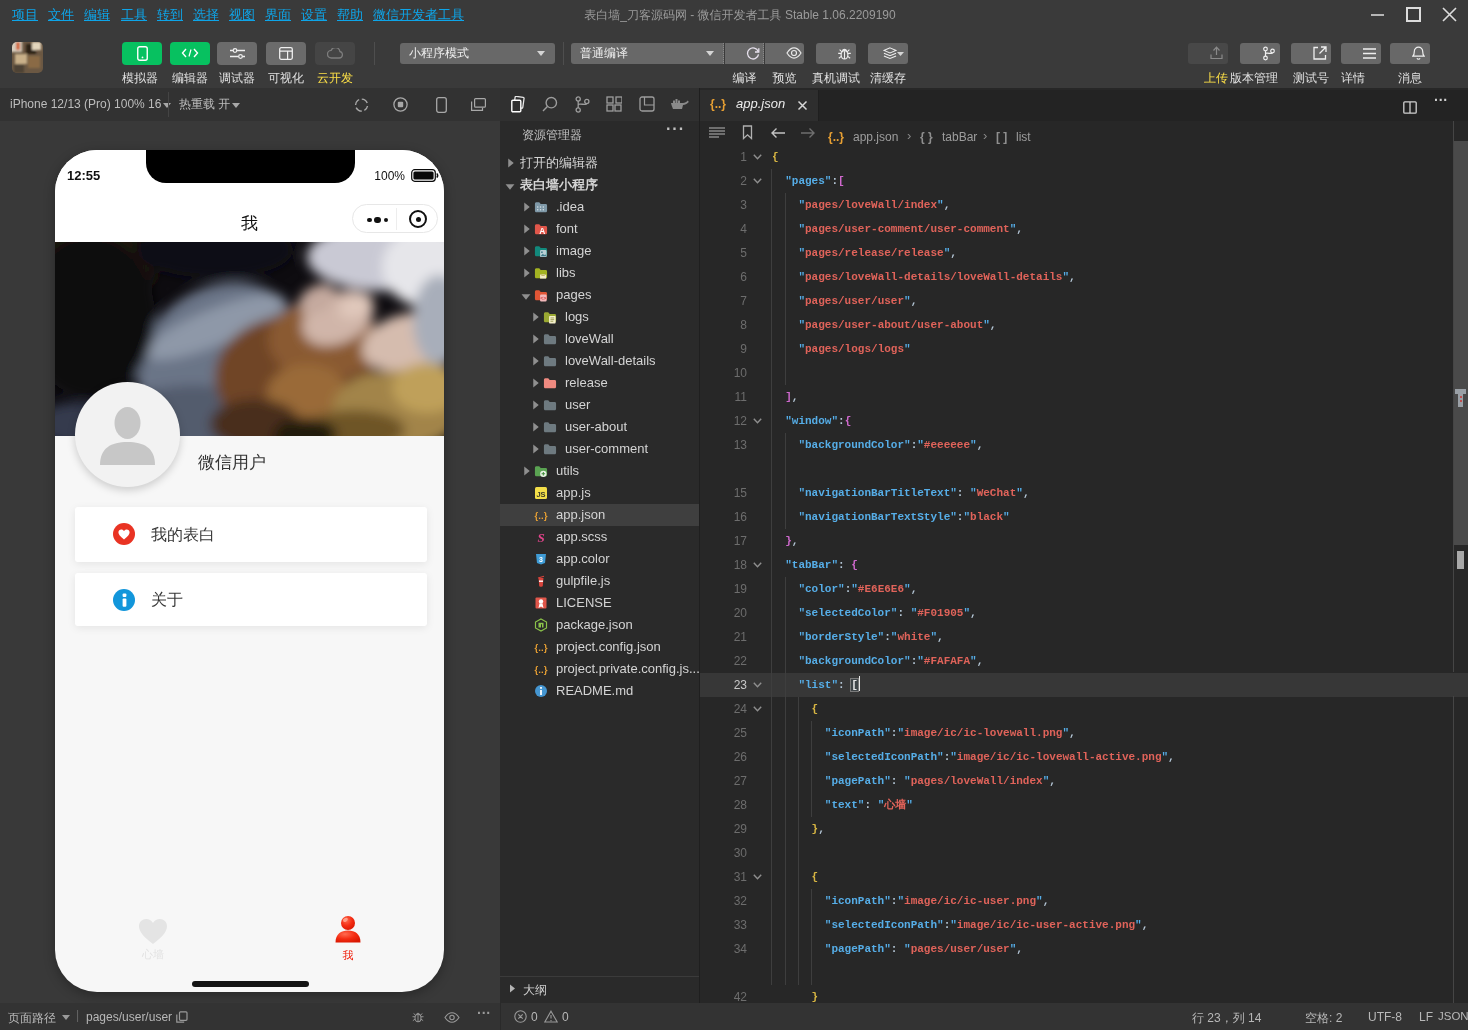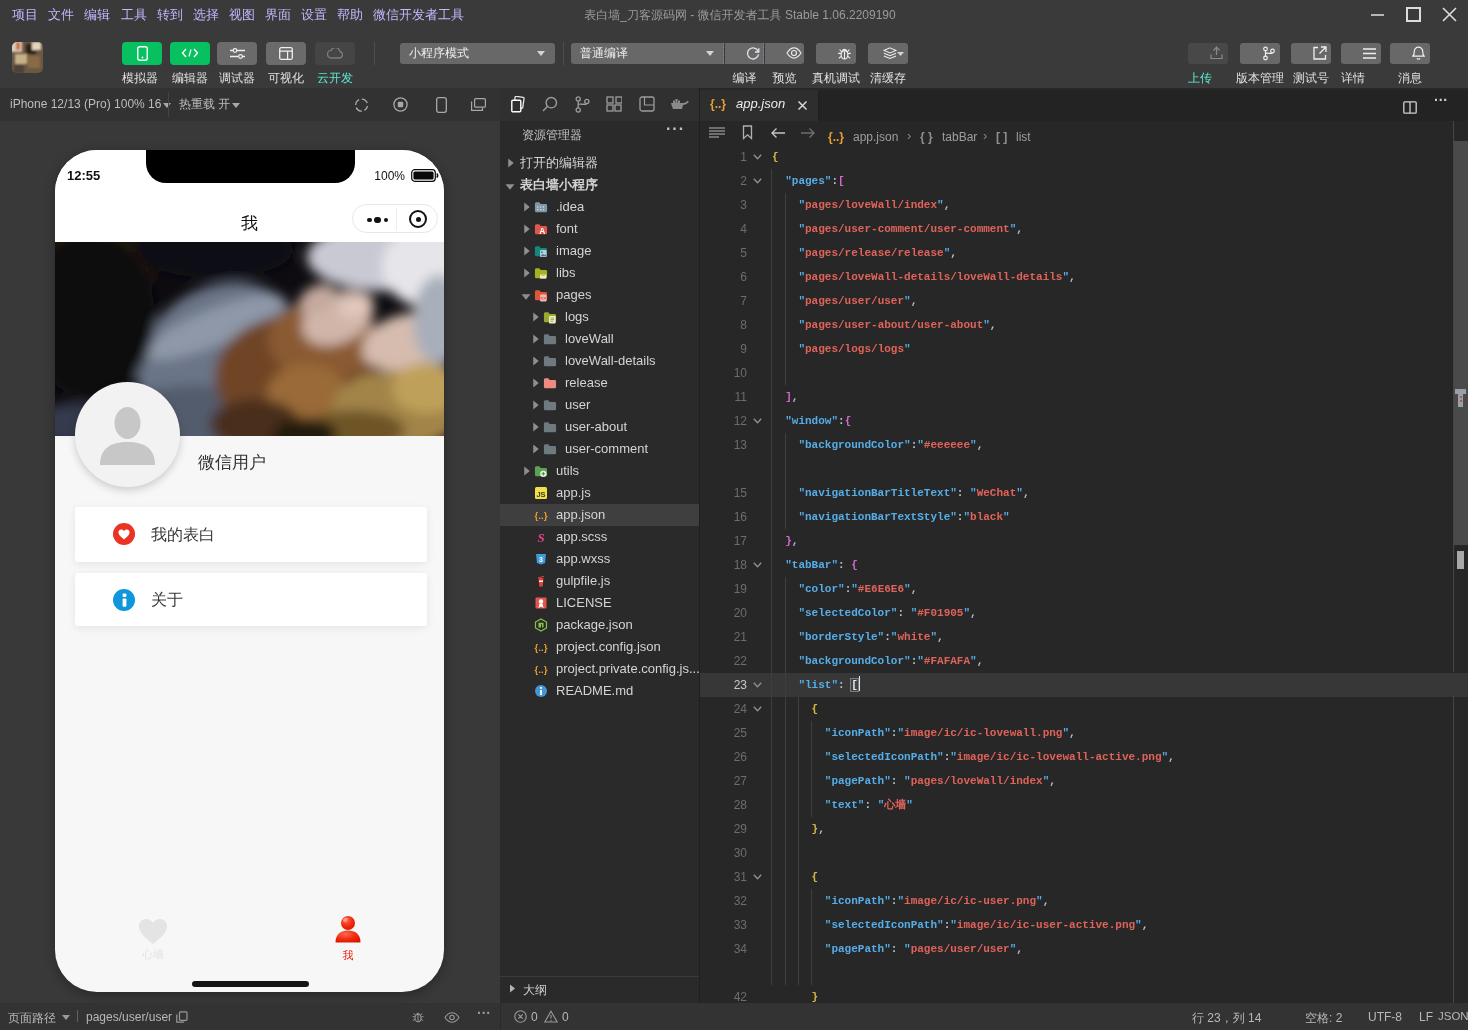--- a/index.html
+++ b/index.html
@@ -3,29 +3,29 @@
 <meta charset="utf-8">
 <style>
   * { margin:0; padding:0; box-sizing:border-box; }
   html,body { width:1468px; height:1030px; overflow:hidden; background:#3a3a3a;
     font-family:"Liberation Sans", sans-serif; -webkit-font-smoothing:antialiased; }
   .abs { position:absolute; }
   #app { position:relative; width:1468px; height:1030px; }
 
   
   #titlebar { left:0; top:0; width:1468px; height:30px; background:#3a3a3a; }
-  .menuitem { position:absolute; top:0; height:30px; line-height:30px; color:#c4b5fd; font-size:13px; }
+  .menuitem { position:absolute; top:0; height:30px; line-height:30px; color:#0ea5e9; font-size:13px;text-decoration:underline; }
   #wintitle { position:absolute; top:0; left:560px; width:360px; height:30px; line-height:30px;
     color:#9b9b9b; font-size:12px; text-align:center; }
   #toolbar { left:0; top:30px; width:1468px; height:58px; background:#3a3a3a; }
   .tbtn { position:absolute; top:12px; width:40px; height:23px; border-radius:4px; background:#6b6b6b; }
   .tbtn.green { background:#07c160; }
   .tbtn.dis { background:#454545; }
   .tlabel { position:absolute; top:40px; height:16px; line-height:16px; font-size:12px; color:#e0e0e0; white-space:nowrap; }
-  .tlabel.dis { color:#5eead4; }
+  .tlabel.dis { color:#fde047; }
   .tsep { position:absolute; top:12px; width:1px; height:23px; background:#4e4e4e; }
   .drop { position:absolute; top:13px; height:21px; background:#686868; color:#efefef;
     font-size:12px; line-height:21px; padding-left:9px; }
 
   
   #simbar { left:0; top:88px; width:500px; height:33px; background:#323232; }
   #simcanvas { left:0; top:121px; width:500px; height:882px; background:#393939; }
   #phone { position:absolute; left:55px; top:29px; width:389px; height:842px; border-radius:42px;
     background:#f7f7f7; box-shadow:0 3px 12px rgba(0,0,0,.3); overflow:hidden; }
   #notch { position:absolute; left:91px; top:0; width:209px; height:33px; background:#000;
@@ -198,30 +198,30 @@
         </svg>
     </div>
     <span class="tlabel" style="left:858px;width:60px;text-align:center">清缓存</span>
 
     <div class="drop dis" style="left:1188px;width:40px;border-radius:3px;background:#484848">
       <svg style="margin:3px 0 0 13px" width="13" height="14" viewBox="0 0 13 14">
           <path d="M6.5 9 V1.5 M3.5 4.5 L6.5 1.2 L9.5 4.5" fill="none" stroke="#8a8a8a" stroke-width="1.2"></path>
           <path d="M1 8.5 V12.5 H12 V8.5" fill="none" stroke="#8a8a8a" stroke-width="1.2"></path>
         </svg>
     </div>
-    <span class="tlabel dis" style="left:1188px;width:40px;text-align:left">上传</span>
+    <span class="tlabel dis" style="left:1188px;width:40px;text-align:right">上传</span>
     <div class="drop" style="left:1240px;width:40px;border-radius:3px">
       <svg style="margin:3px 0 0 13px" width="14" height="15" viewBox="0 0 14 15">
           <circle cx="3.5" cy="3" r="1.8" fill="none" stroke="#efefef" stroke-width="1.2"></circle>
           <circle cx="3.5" cy="12" r="1.8" fill="none" stroke="#efefef" stroke-width="1.2"></circle>
           <circle cx="10.5" cy="5" r="1.8" fill="none" stroke="#efefef" stroke-width="1.2"></circle>
           <path d="M3.5 4.8 V10.2 M3.5 8 C3.5 6 10.5 8.5 10.5 6.8" fill="none" stroke="#efefef" stroke-width="1.2"></path>
         </svg>
     </div>
-    <span class="tlabel" style="left:1230px;width:60px;text-align:center">版本管理</span>
+    <span class="tlabel" style="left:1230px;width:60px;text-align:left">版本管理</span>
     <div class="drop" style="left:1291px;width:40px;border-radius:3px">
       <svg style="margin:3px 0 0 13px" width="14" height="14" viewBox="0 0 14 14">
           <path d="M5 1.5 H1 V13 H12.5 V9" fill="none" stroke="#efefef" stroke-width="1.3"></path>
           <path d="M8 1 H13 V6 M13 1 L6.5 7.5" fill="none" stroke="#efefef" stroke-width="1.3"></path>
         </svg>
     </div>
     <span class="tlabel" style="left:1291px;width:40px;text-align:center">测试号</span>
     <div class="drop" style="left:1341px;width:40px;border-radius:3px">
       <svg style="margin:5px 0 0 13px" width="13" height="11" viewBox="0 0 13 11">
           <path d="M0 1 H13 M0 5.5 H13 M0 10 H13" stroke="#efefef" stroke-width="1.5"></path>
@@ -565,21 +565,21 @@
 <svg class="ficon" style="left:34px" width="14" height="14" viewBox="0 0 14 14">
             <text x="7" y="12" font-size="13" font-weight="bold" fill="#e0448a" text-anchor="middle" font-family="Liberation Serif" font-style="italic">S</text>
           </svg>
 <span style="position:absolute;left:56px;top:0">app.scss</span>
 </div>
 <div class="trow" style="top:460px">
 <svg class="ficon" style="left:34px" width="14" height="14" viewBox="0 0 14 14">
             <path d="M2 2 H12 L11 11 L7 12.5 L3 11 Z" fill="#3f9cd6"></path>
             <text x="7" y="10" font-size="7" font-weight="bold" fill="#fff" text-anchor="middle" font-family="Liberation Sans">3</text>
           </svg>
-<span style="position:absolute;left:56px;top:0">app.wxss</span>
+<span style="position:absolute;left:56px;top:0">app.color</span>
 </div>
 <div class="trow" style="top:482px">
 <svg class="ficon" style="left:34px" width="14" height="14" viewBox="0 0 14 14">
             <path d="M4.5 4 H9.5 L8.8 12 C8.8 13 5.2 13 5.2 12 Z" fill="#d6443c"></path>
             <path d="M4 4 L10 2.2" stroke="#d6443c" stroke-width="1.1"></path>
             <rect x="5" y="6.5" width="4" height="1.4" fill="#fff"></rect>
           </svg>
 <span style="position:absolute;left:56px;top:0">gulpfile.js</span>
 </div>
 <div class="trow" style="top:504px">

